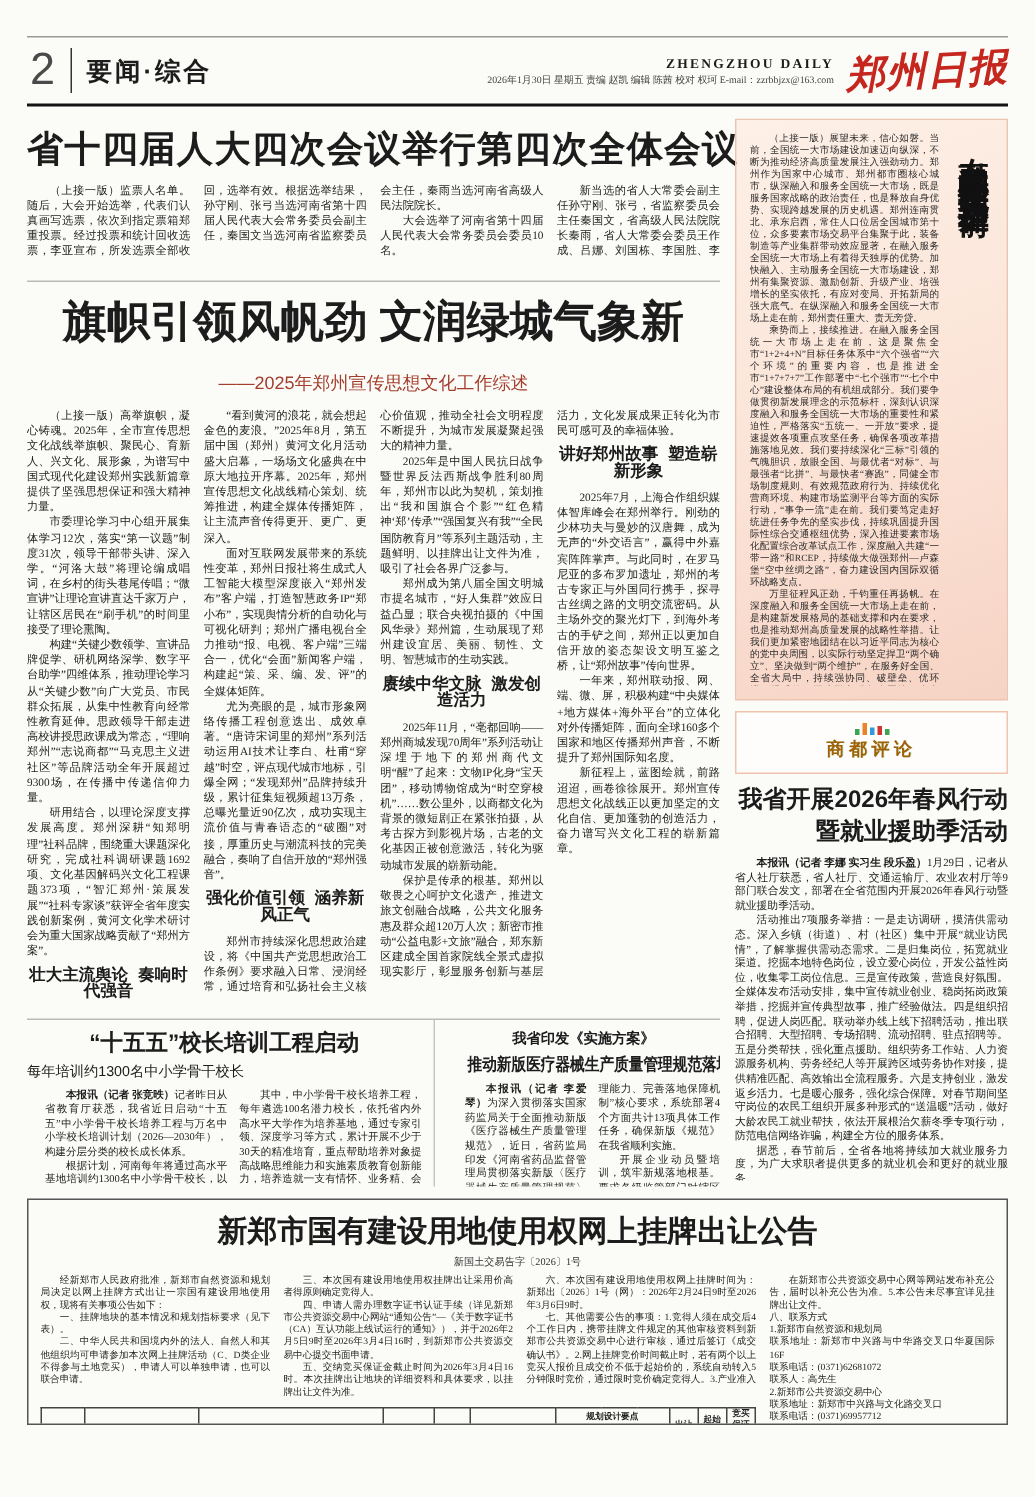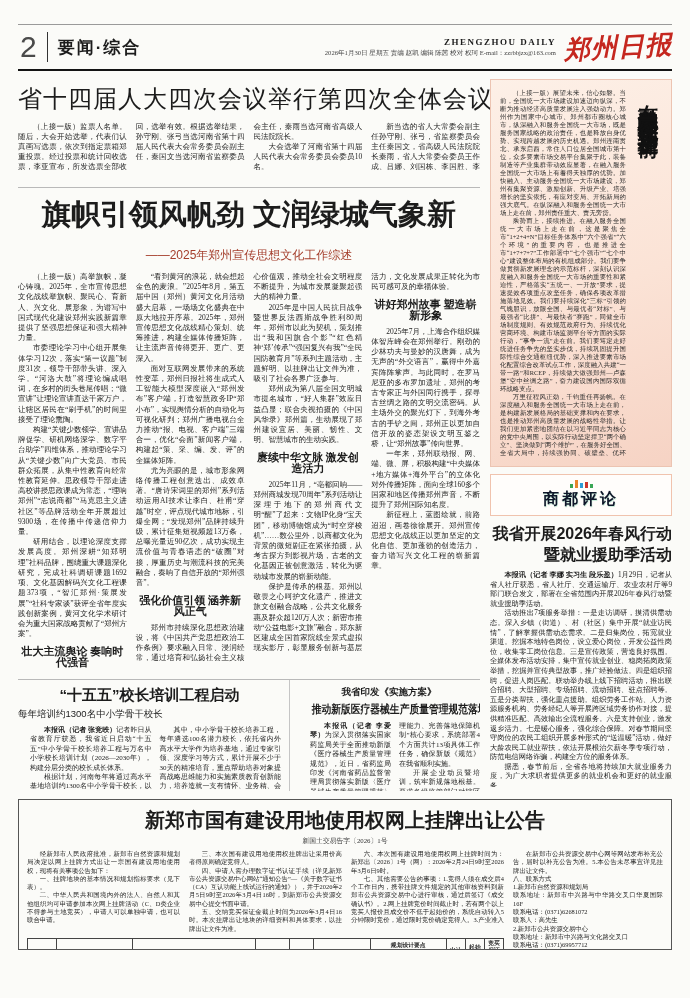--- a/index.html
+++ b/index.html
@@ -16,35 +16,35 @@
   .mh-text{text-align:right;}
   .daily-en{font-size:9px;font-weight:bold;letter-spacing:1.5px;font-family:"Liberation Serif",serif;}
   .dateline{font-size:6.6px;color:#444;margin-top:2px;white-space:nowrap;}
   .brand-cn{color:#c5271f;font-size:26px;font-weight:bold;font-style:italic;
             font-family:"Liberation Serif",serif;transform:rotate(-3deg);letter-spacing:1px;}
   
   .content{display:flex;gap:10px;margin-top:8px;height:712px;overflow:hidden;}
   .left-col{flex:1;min-width:0;}
   .right-col{width:182px;flex:none;}
   
-  .a-title-xl{font-size:24px;font-weight:normal;text-align:center;margin:4px 0 7px 0;
+  .a-title-xl{font-size:24px;font-weight:bold;text-align:center;margin:4px 0 7px 0;
               font-family:"Liberation Sans",sans-serif;letter-spacing:1px;white-space:nowrap;}
   .congress-body{column-count:4;column-gap:9px;font-size:7.5px;line-height:10px;height:58px;
                  overflow:hidden;text-align:justify;}
   p.np{margin:0;text-indent:2em;}
   .hrule{border-top:1px solid #b9b9b9;margin:7px 0;}
   
   .review-title{font-size:29px;font-weight:bold;text-align:center;margin:6px 0 12px 0;
                 font-family:"Liberation Sans",sans-serif;white-space:nowrap;}
   .review-sub{font-size:12px;text-align:center;color:#a43d2b;margin:4px 0 8px 0;
               font-family:"Liberation Sans",sans-serif;}
   .review-body{column-count:4;column-gap:9px;column-fill:auto;font-size:7.5px;line-height:10.2px;
                height:400px;overflow:hidden;text-align:justify;}
   .subhead{font-size:11px;font-weight:bold;text-align:center;margin:7px 0;
-           font-family:Liberation Serif, serif;break-inside:avoid;}
+           font-family:Liberation Mono, monospace;break-inside:avoid;}
   
   .bottom-row{border-top:1px solid #b9b9b9;display:flex;margin-top:7px;height:140px;overflow:hidden;}
   .sec-principal{width:272px;flex:none;border-right:1px solid #c5c5c5;padding:4px 8px 0 0;box-sizing:border-box;}
   .sec-device{flex:1;min-width:0;padding:4px 0 0 8px;}
   .s-title{font-size:15px;font-weight:bold;text-align:center;margin:2px 0;
            font-family:"Liberation Sans",sans-serif;white-space:nowrap;}
   .s-sub{font-size:9.5px;margin:3px 0 5px 0;font-family:"Liberation Sans",sans-serif;}
   .s-kicker{font-size:9.5px;font-weight:bold;text-align:center;margin:2px 0;
             font-family:"Liberation Sans",sans-serif;}
   .s-title-long{font-size:11.5px;font-weight:bold;text-align:center;margin:3px 0 5px 0;
@@ -60,21 +60,21 @@
                 letter-spacing:2px;display:flex;align-items:center;color:#111;}
   .logo-box{height:40px;margin:7px 0;border:1px solid #f0c3ae;display:flex;flex-direction:column;
             align-items:center;justify-content:center;background:#fffdfb;}
   .logo-skyline{display:flex;gap:2px;align-items:flex-end;height:8px;margin-bottom:1px;}
   .logo-skyline i{display:block;width:3px;background:#3aa655;}
   .logo-skyline i:nth-child(2){height:8px;background:#e8842c;}
   .logo-skyline i:nth-child(3){height:5px;background:#2f9bd6;}
   .logo-skyline i:nth-child(1){height:4px;}
   .logo-skyline i:nth-child(4){height:6px;background:#d0342c;}
   .logo-skyline i:nth-child(5){height:4px;}
-  .logo-text{font-size:16px;font-weight:bold;color:#0f172a;letter-spacing:3px;
+  .logo-text{font-size:12px;font-weight:bold;color:#a16207;letter-spacing:3px;
              font-family:"Liberation Sans",sans-serif;text-shadow:0.5px 0.5px 0 #cdeedd;}
   .spring-title{font-size:16px;font-weight:bold;text-align:right;line-height:21px;margin:6px 0 6px 0;
                 font-family:"Liberation Sans",sans-serif;}
   .spring-body{font-size:7.2px;line-height:9.6px;text-align:justify;height:216px;overflow:hidden;}
   
   .notice{margin-top:8px;border:1px solid #555;padding:5px 8px 6px 8px;height:151px;box-sizing:border-box;overflow:hidden;}
   .notice-title{font-size:20px;font-weight:bold;text-align:center;margin:2px 0;
                 font-family:"Liberation Sans",sans-serif;white-space:nowrap;}
   .notice-docno{font-size:6.8px;text-align:center;color:#333;margin:2px 0 4px 0;}
   .notice-flex{display:flex;gap:9px;}

